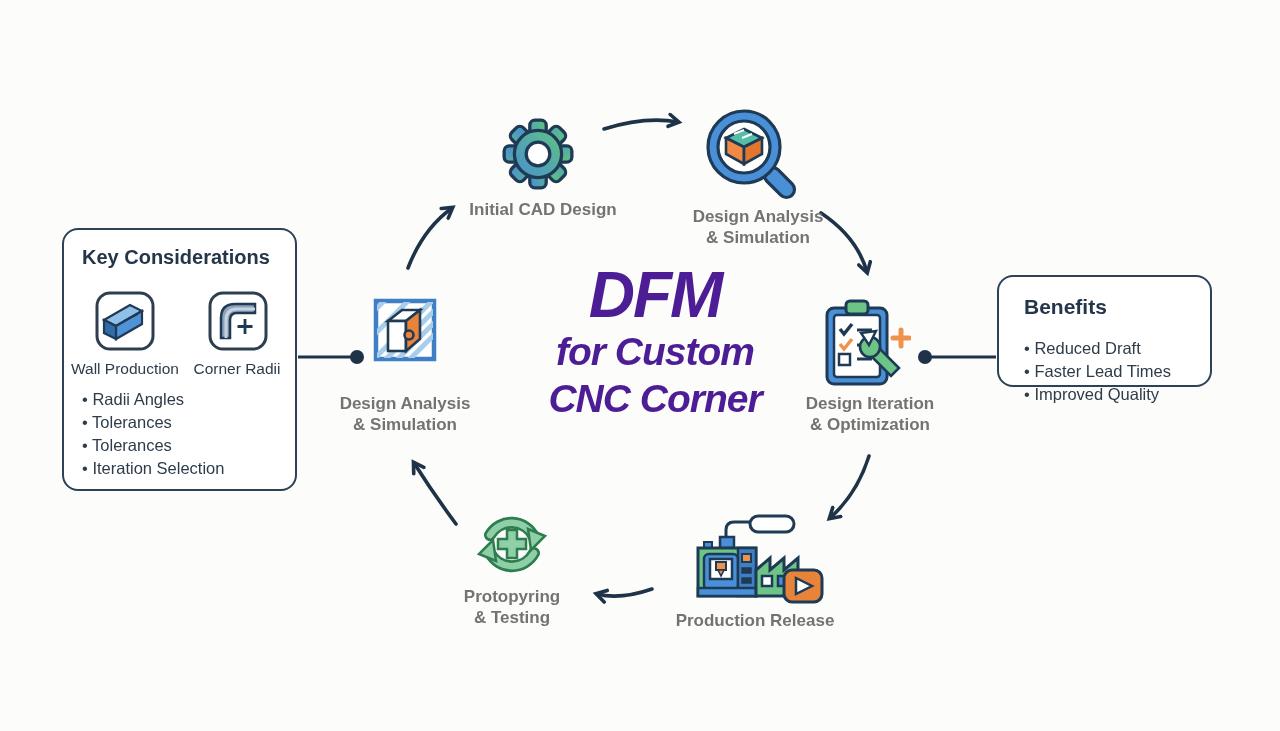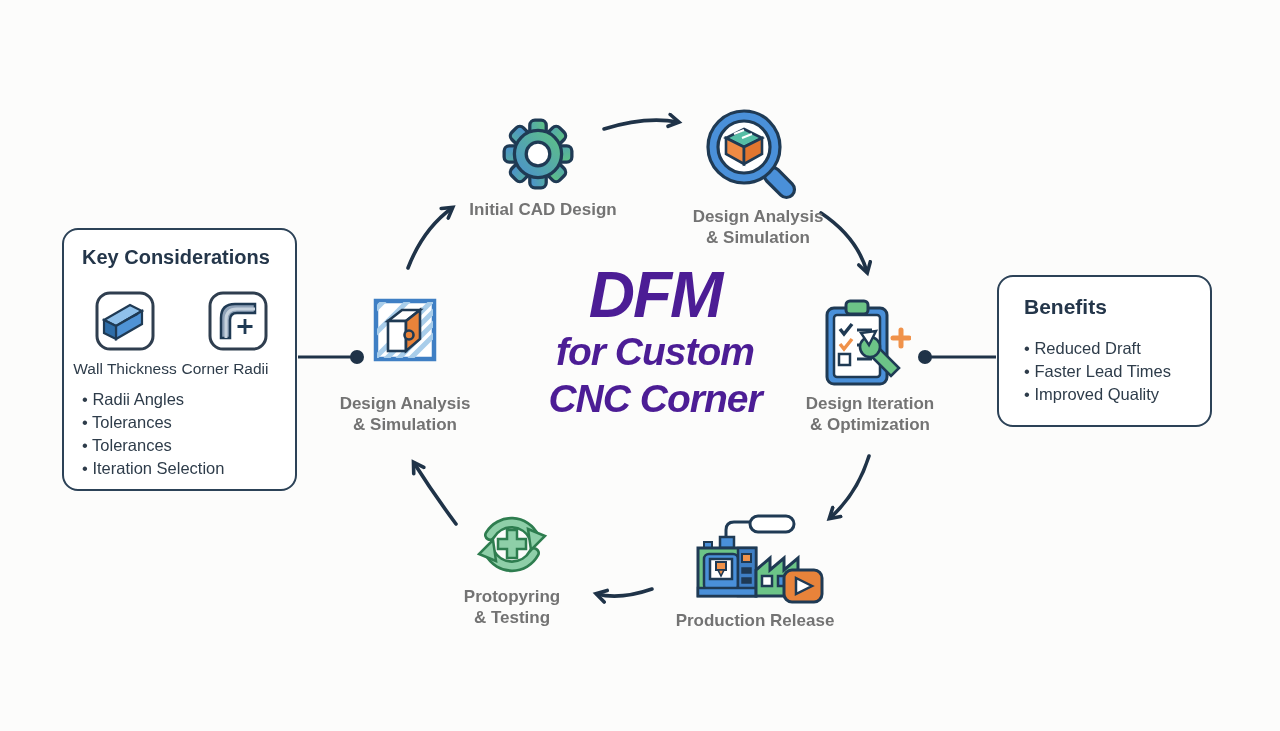--- a/index.html
+++ b/index.html
@@ -199,32 +199,32 @@
         <path d="M30 31 l6 -3 M38 27 l6 -3" fill="none" stroke-width="1.8"></path>
       </g>
     </svg>
     <svg class="abs" style="left:143px;top:60px" width="62" height="62" viewBox="0 0 62 62">
       <rect x="3" y="3" width="56" height="56" rx="13" fill="#ffffff" stroke="#2f3e4f" stroke-width="3"></rect>
       <path d="M14 48 V 28 Q 14 14 28 14 H 48 L 48 23 H 30 Q 23 23 23 30 V 48 Z" fill="#8fa2b8" stroke="#1f3a54" stroke-width="2.5"></path>
       <path d="M19 48 V 30 Q 19 19 30 19 H 48" fill="none" stroke="#c6d2de" stroke-width="3"></path>
       <path d="M38 29 V 44 M30.5 36.5 H 45.5" stroke="#1f3a54" stroke-width="2.8" fill="none"></path>
     </svg>
 
-    <div class="abs tile-label" style="left:6px;top:130px;width:110px">Wall Thickness</div>
-    <div class="abs tile-label" style="left:106px;top:130px;width:110px">Corner Radii</div>
+    <div class="abs tile-label" style="left:6px;top:130px;width:110px">Wall Production</div>
+    <div class="abs tile-label" style="left:118px;top:130px;width:110px">Corner Radii</div>
 
     <ul class="bullets abs" style="left:18px;top:158px">
       <li>Radii Angles</li>
       <li>Tolerances</li>
       <li>Tolerances</li>
       <li>Iteration Selection</li>
     </ul>
   </div>
 
-  <div class="abs panel" style="left:997px;top:275px;width:215px;height:152px">
+  <div class="abs panel" style="left:997px;top:275px;width:215px;height:112px">
     <div class="abs panel-heading" style="left:25px;top:18px;font-size:21px">Benefits</div>
     <ul class="bullets abs" style="left:25px;top:60px">
       <li>Reduced Draft</li>
       <li>Faster Lead Times</li>
       <li>Improved Quality</li>
     </ul>
   </div>
 
 </div>
 

